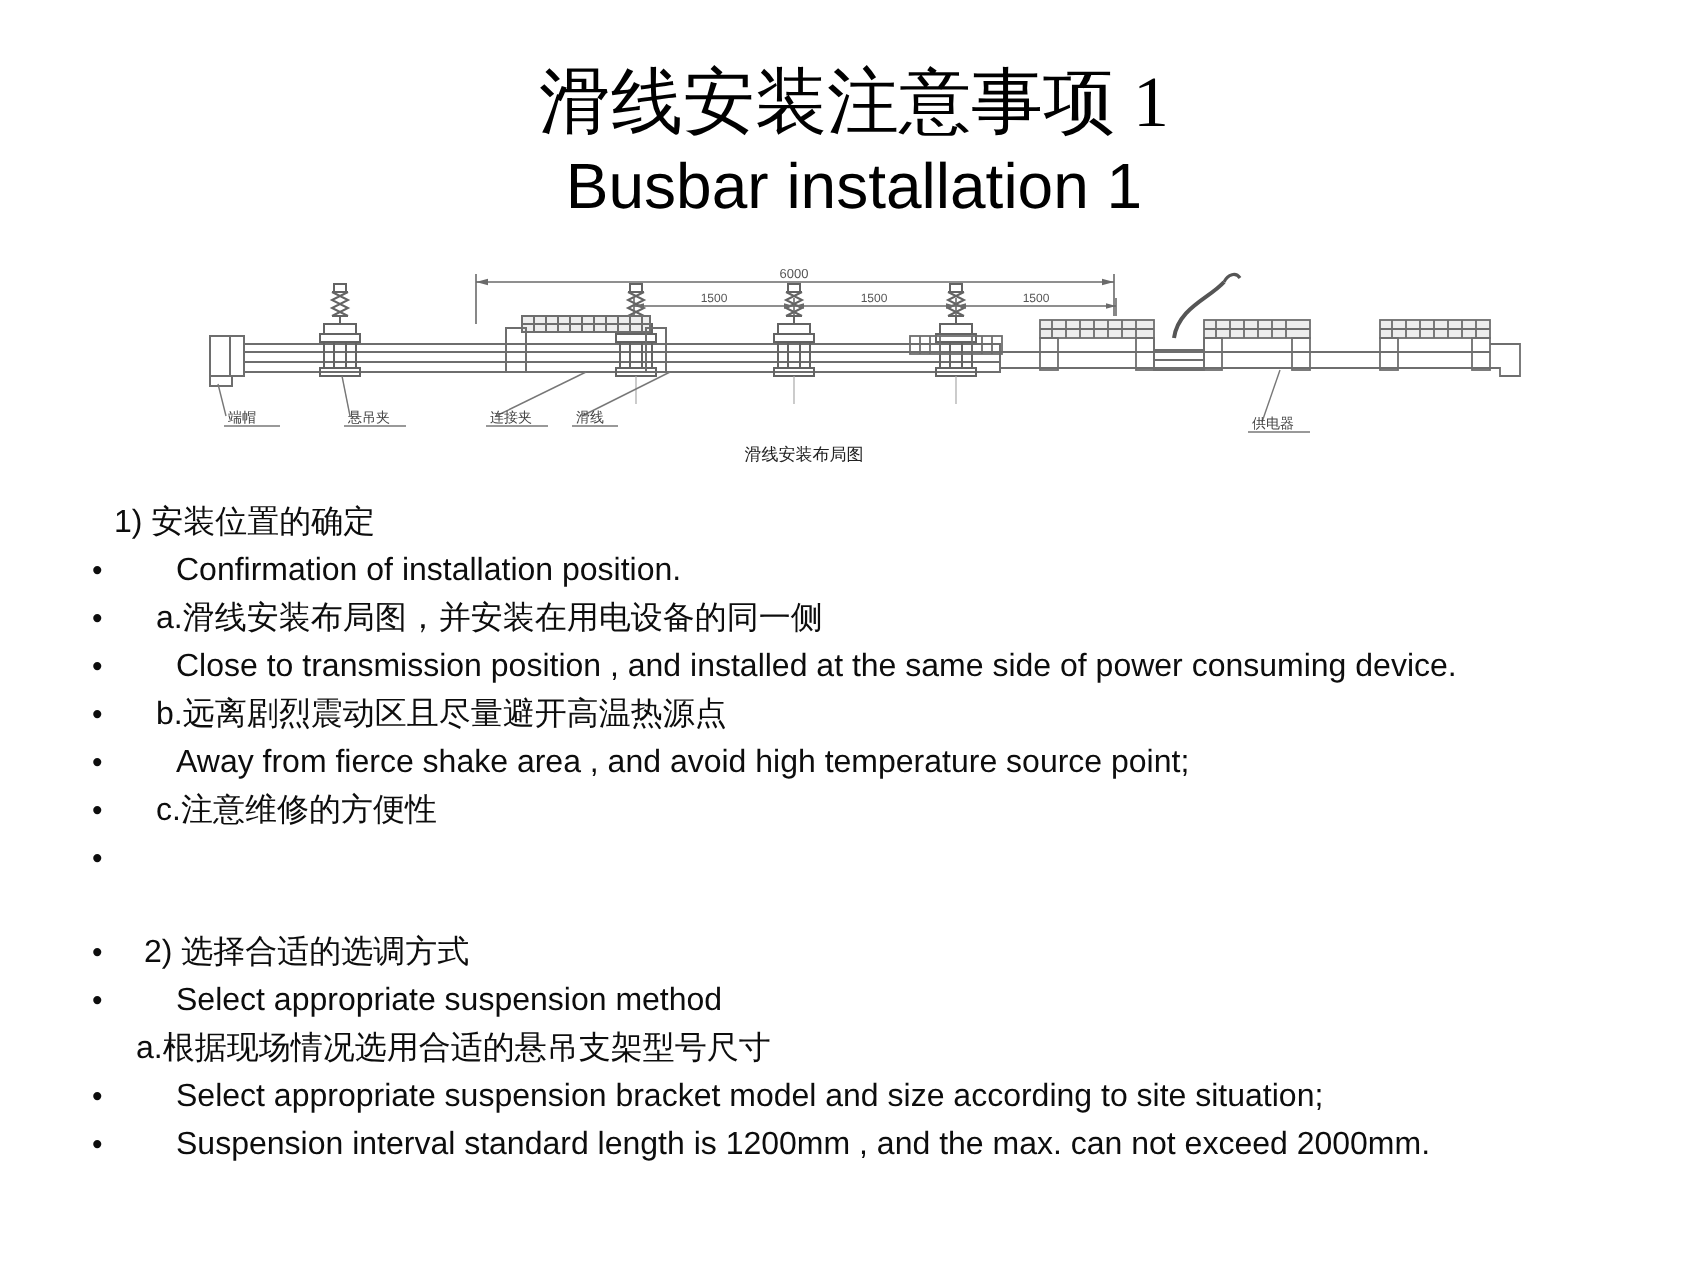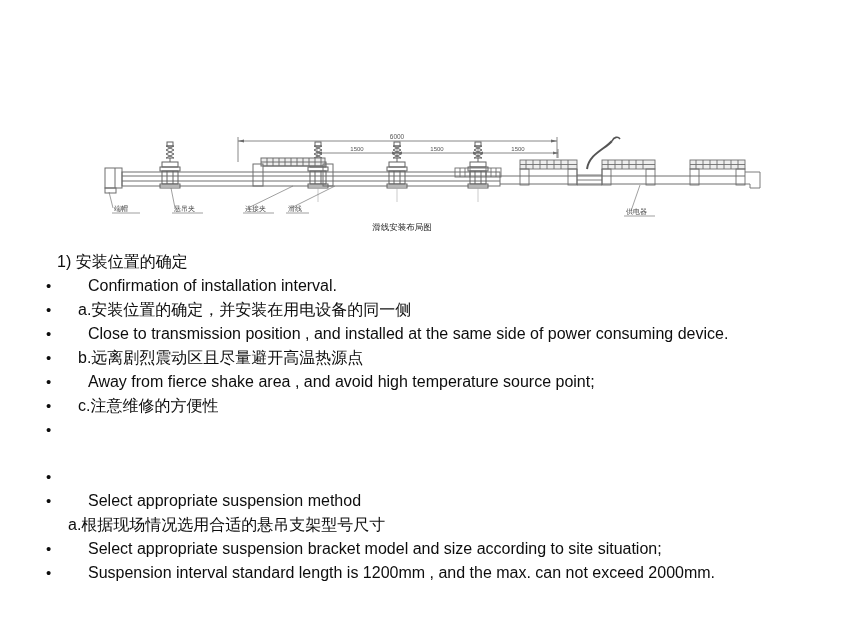--- a/index.html
+++ b/index.html
@@ -17,20 +17,24 @@
   .i17{padding-left:17px}.i28{padding-left:28px}.i32{padding-left:32px}
   .i38{padding-left:38px}.i48{padding-left:48px}
   .gap{height:23px;}
   svg text{font-family:"Liberation Sans","DejaVu Sans",sans-serif;}
 </style>
 </head>
 <body>
 
 <div class="slide">
 
+  <div class="titles">
+    <div class="title-zh">滑线安装注意事项 1</div>
+    <div class="title-en">Busbar installation 1</div>
+  </div>
 
   <svg class="diagram" viewBox="0 0 670 108" width="670" height="108">
     <defs>
       <g id="hgr" stroke="#636363" fill="none" stroke-width="1">
         <rect x="-3" y="14" width="6" height="4"></rect>
         <path d="M-4,18 L4,22 L-4,26 L4,30 M4,18 L-4,22 L4,26 L-4,30"></path>
         <line x1="-4" y1="18" x2="4" y2="18"></line>
         <line x1="-4" y1="30" x2="4" y2="30"></line>
         <line x1="0" y1="30" x2="0" y2="34"></line>
         <rect x="-8" y="34" width="16" height="5"></rect>
@@ -150,25 +154,25 @@
 
     <text x="307" y="102" text-anchor="middle" font-size="8.5" fill="#222">滑线安装布局图</text>
   </svg>
 
   <div class="content">
     <div class="line i17">
       <span class="t">1) 安装位置的确定</span>
     </div>
     <div class="line i48">
       <span class="b">•</span>
-      <span class="t">Confirmation of installation interval.</span>
+      <span class="t">Confirmation of installation position.</span>
     </div>
     <div class="line i38">
       <span class="b">•</span>
-      <span class="t">a.安装位置的确定，并安装在用电设备的同一侧</span>
+      <span class="t">a.滑线安装布局图，并安装在用电设备的同一侧</span>
     </div>
     <div class="line i48">
       <span class="b">•</span>
       <span class="t">Close to transmission position , and installed at the same side of power consuming device.</span>
     </div>
     <div class="line i38">
       <span class="b">•</span>
       <span class="t">b.远离剧烈震动区且尽量避开高温热源点</span>
     </div>
     <div class="line i48">
@@ -180,20 +184,21 @@
       <span class="t">c.注意维修的方便性</span>
     </div>
     <div class="line i48">
       <span class="b">•</span>
     </div>
 
     <div class="gap"></div>
 
     <div class="line i32">
       <span class="b">•</span>
+      <span class="t">2) 选择合适的选调方式</span>
     </div>
     <div class="line i48">
       <span class="b">•</span>
       <span class="t">Select appropriate suspension method</span>
     </div>
     <div class="line i28">
       <span class="t">a.根据现场情况选用合适的悬吊支架型号尺寸</span>
     </div>
     <div class="line i48">
       <span class="b">•</span>

